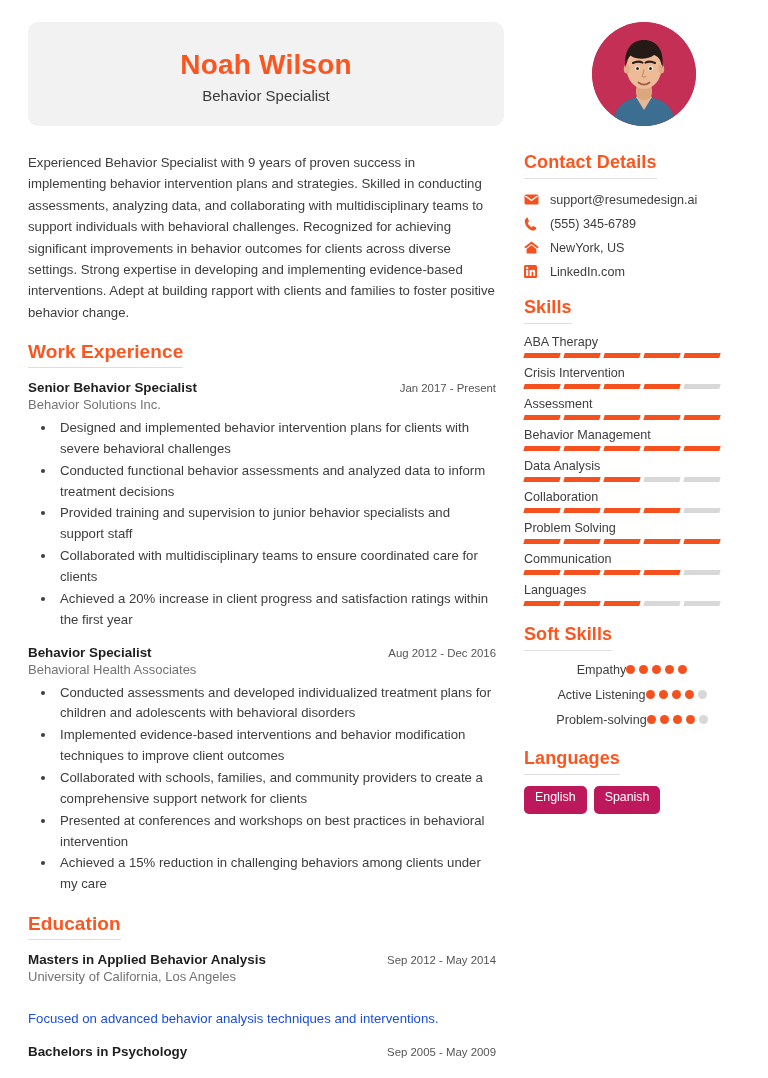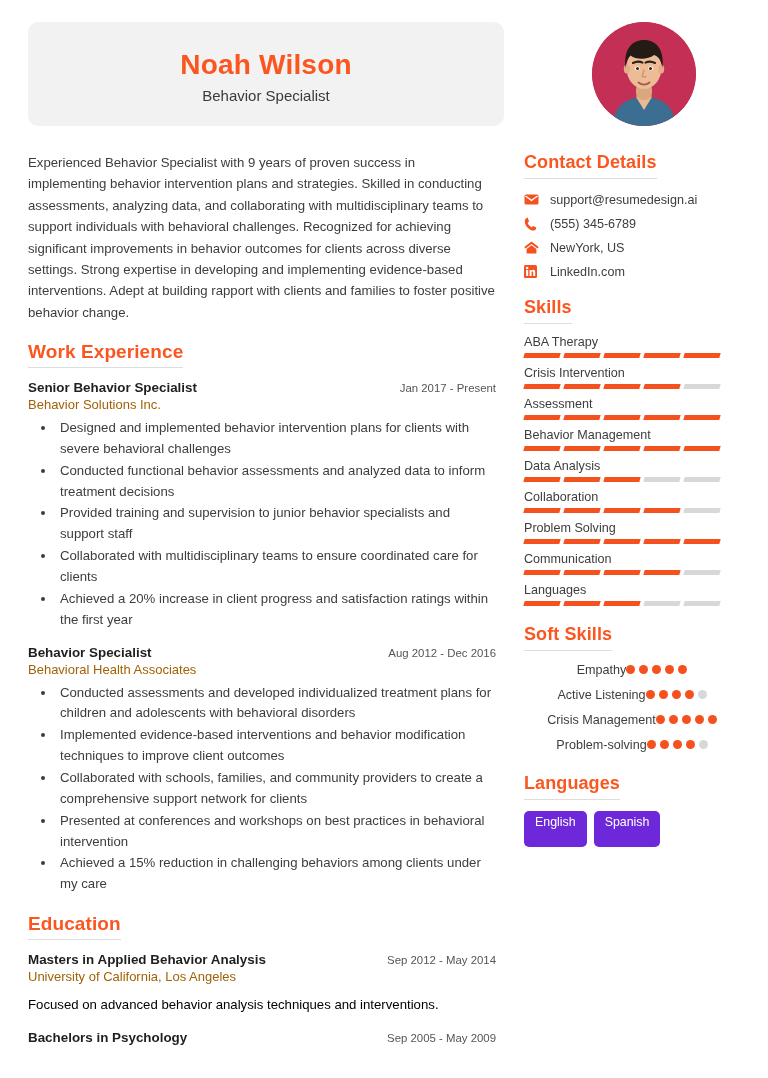--- a/index.html
+++ b/index.html
@@ -140,42 +140,42 @@
 
   .entry-date {
     font-size: 11.4px;
     color: #555;
     white-space: nowrap;
     padding-left: 10px;
   }
 
   .entry-sub {
     font-size: 13px;
-    color: #a16207;
+    color: #737373;
     margin-top: 2px;
   }
 
   .bullets {
     margin: 6px 0 0 0;
     padding-left: 28px;
   }
 
   .bullets li {
     font-size: 13.2px;
     line-height: 1.58;
     color: #3d3d3d;
     margin-bottom: 1px;
     padding-left: 4px;
   }
 
   .entry-desc {
     font-size: 13.2px;
     line-height: 1.58;
-    color: #000000;
-    margin-top: 11px;
+    color: #1d4ed8;
+    margin-top: 25px;
   }
 
   
   .contact-list { margin-top: 2px; }
 
   .contact-row {
     display: flex;
     align-items: center;
     margin-bottom: 9px;
     text-align: center;
@@ -252,24 +252,24 @@
   .dot.on { background: #f4511e; }
 
   
   .lang-list {
     display: flex;
     flex-wrap: wrap;
     gap: 7px;
   }
 
   .lang-pill {
-    background: #6d28d9;
+    background: #be185d;
     color: #ffffff;
     font-size: 12.4px;
-    padding: 4px 11px 18px 11px;
+    padding: 4px 11px 10px 11px;
     border-radius: 5px;
   }
 </style>
 </head>
 <body>
 
 <div class="page">
 
   <div class="header">
     <div class="name-panel">
@@ -537,30 +537,20 @@
               <div class="soft-name">Active Listening</div>
               <div class="soft-dots">
                 <span class="dot on"></span>
                 <span class="dot on"></span>
                 <span class="dot on"></span>
                 <span class="dot on"></span>
                 <span class="dot"></span>
               </div>
             </div>
             <div class="soft-row">
-              <div class="soft-name">Crisis Management</div>
-              <div class="soft-dots">
-                <span class="dot on"></span>
-                <span class="dot on"></span>
-                <span class="dot on"></span>
-                <span class="dot on"></span>
-                <span class="dot on"></span>
-              </div>
-            </div>
-            <div class="soft-row">
               <div class="soft-name">Problem-solving</div>
               <div class="soft-dots">
                 <span class="dot on"></span>
                 <span class="dot on"></span>
                 <span class="dot on"></span>
                 <span class="dot on"></span>
                 <span class="dot"></span>
               </div>
             </div>
           </div>

